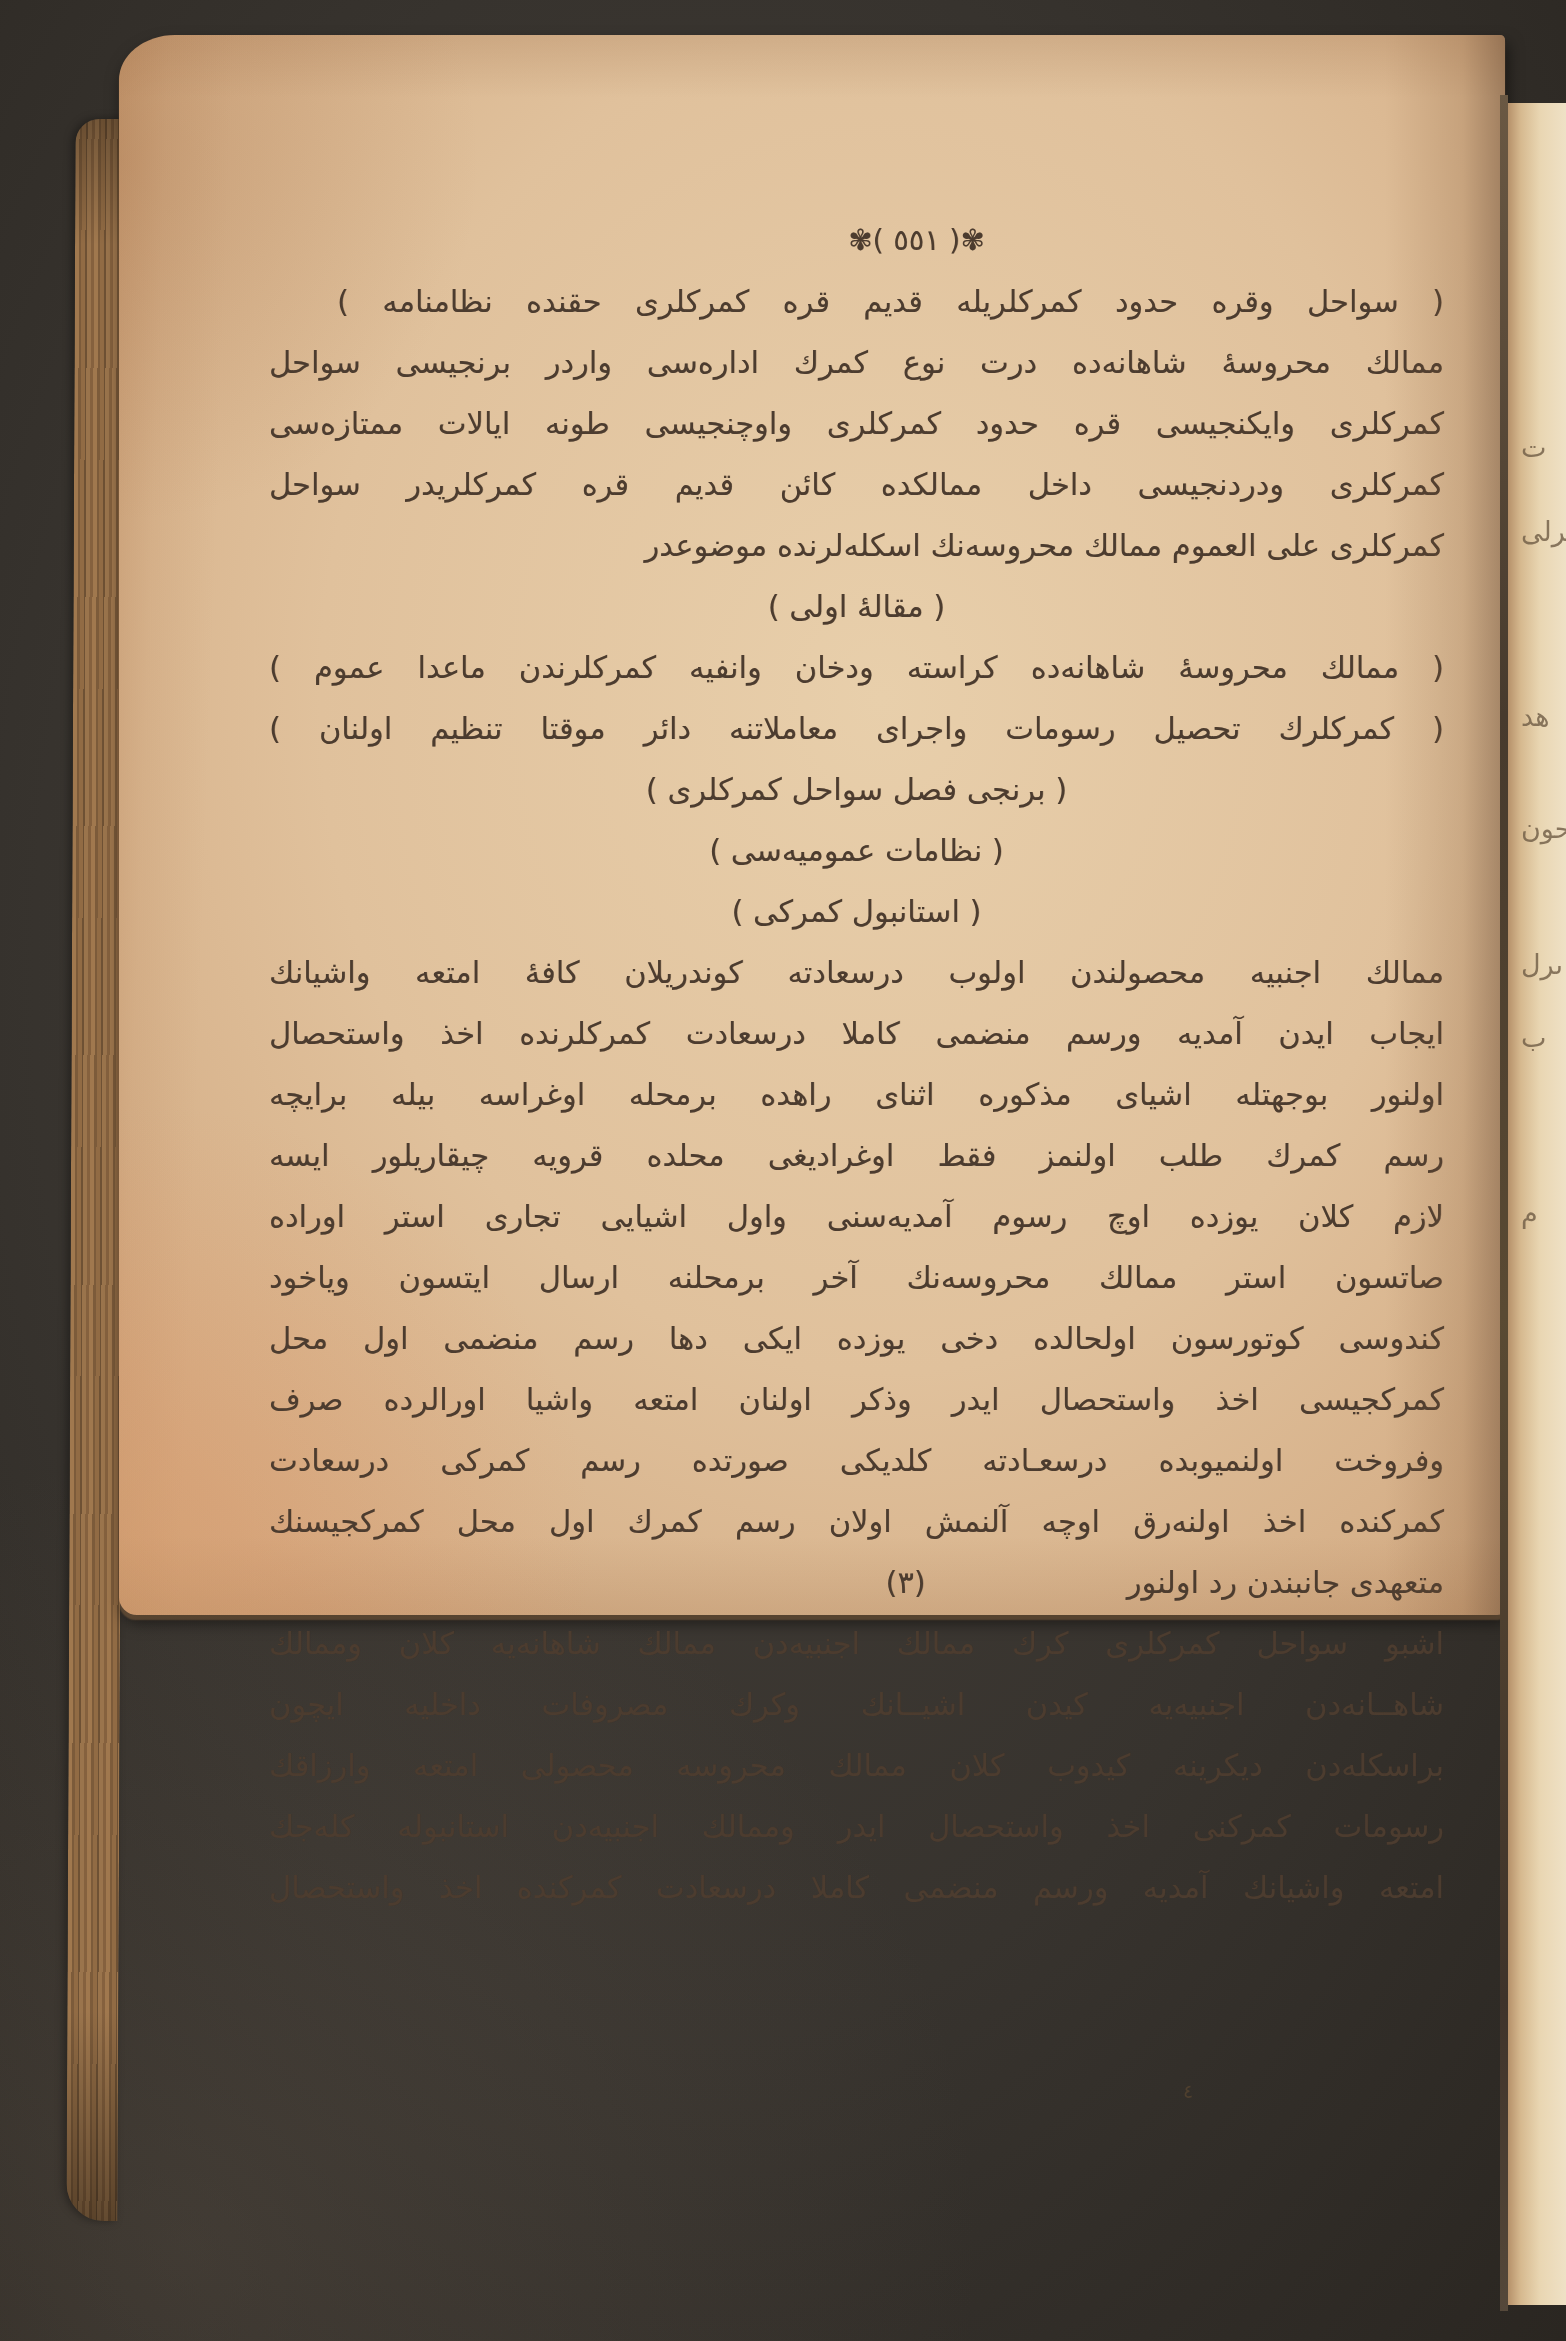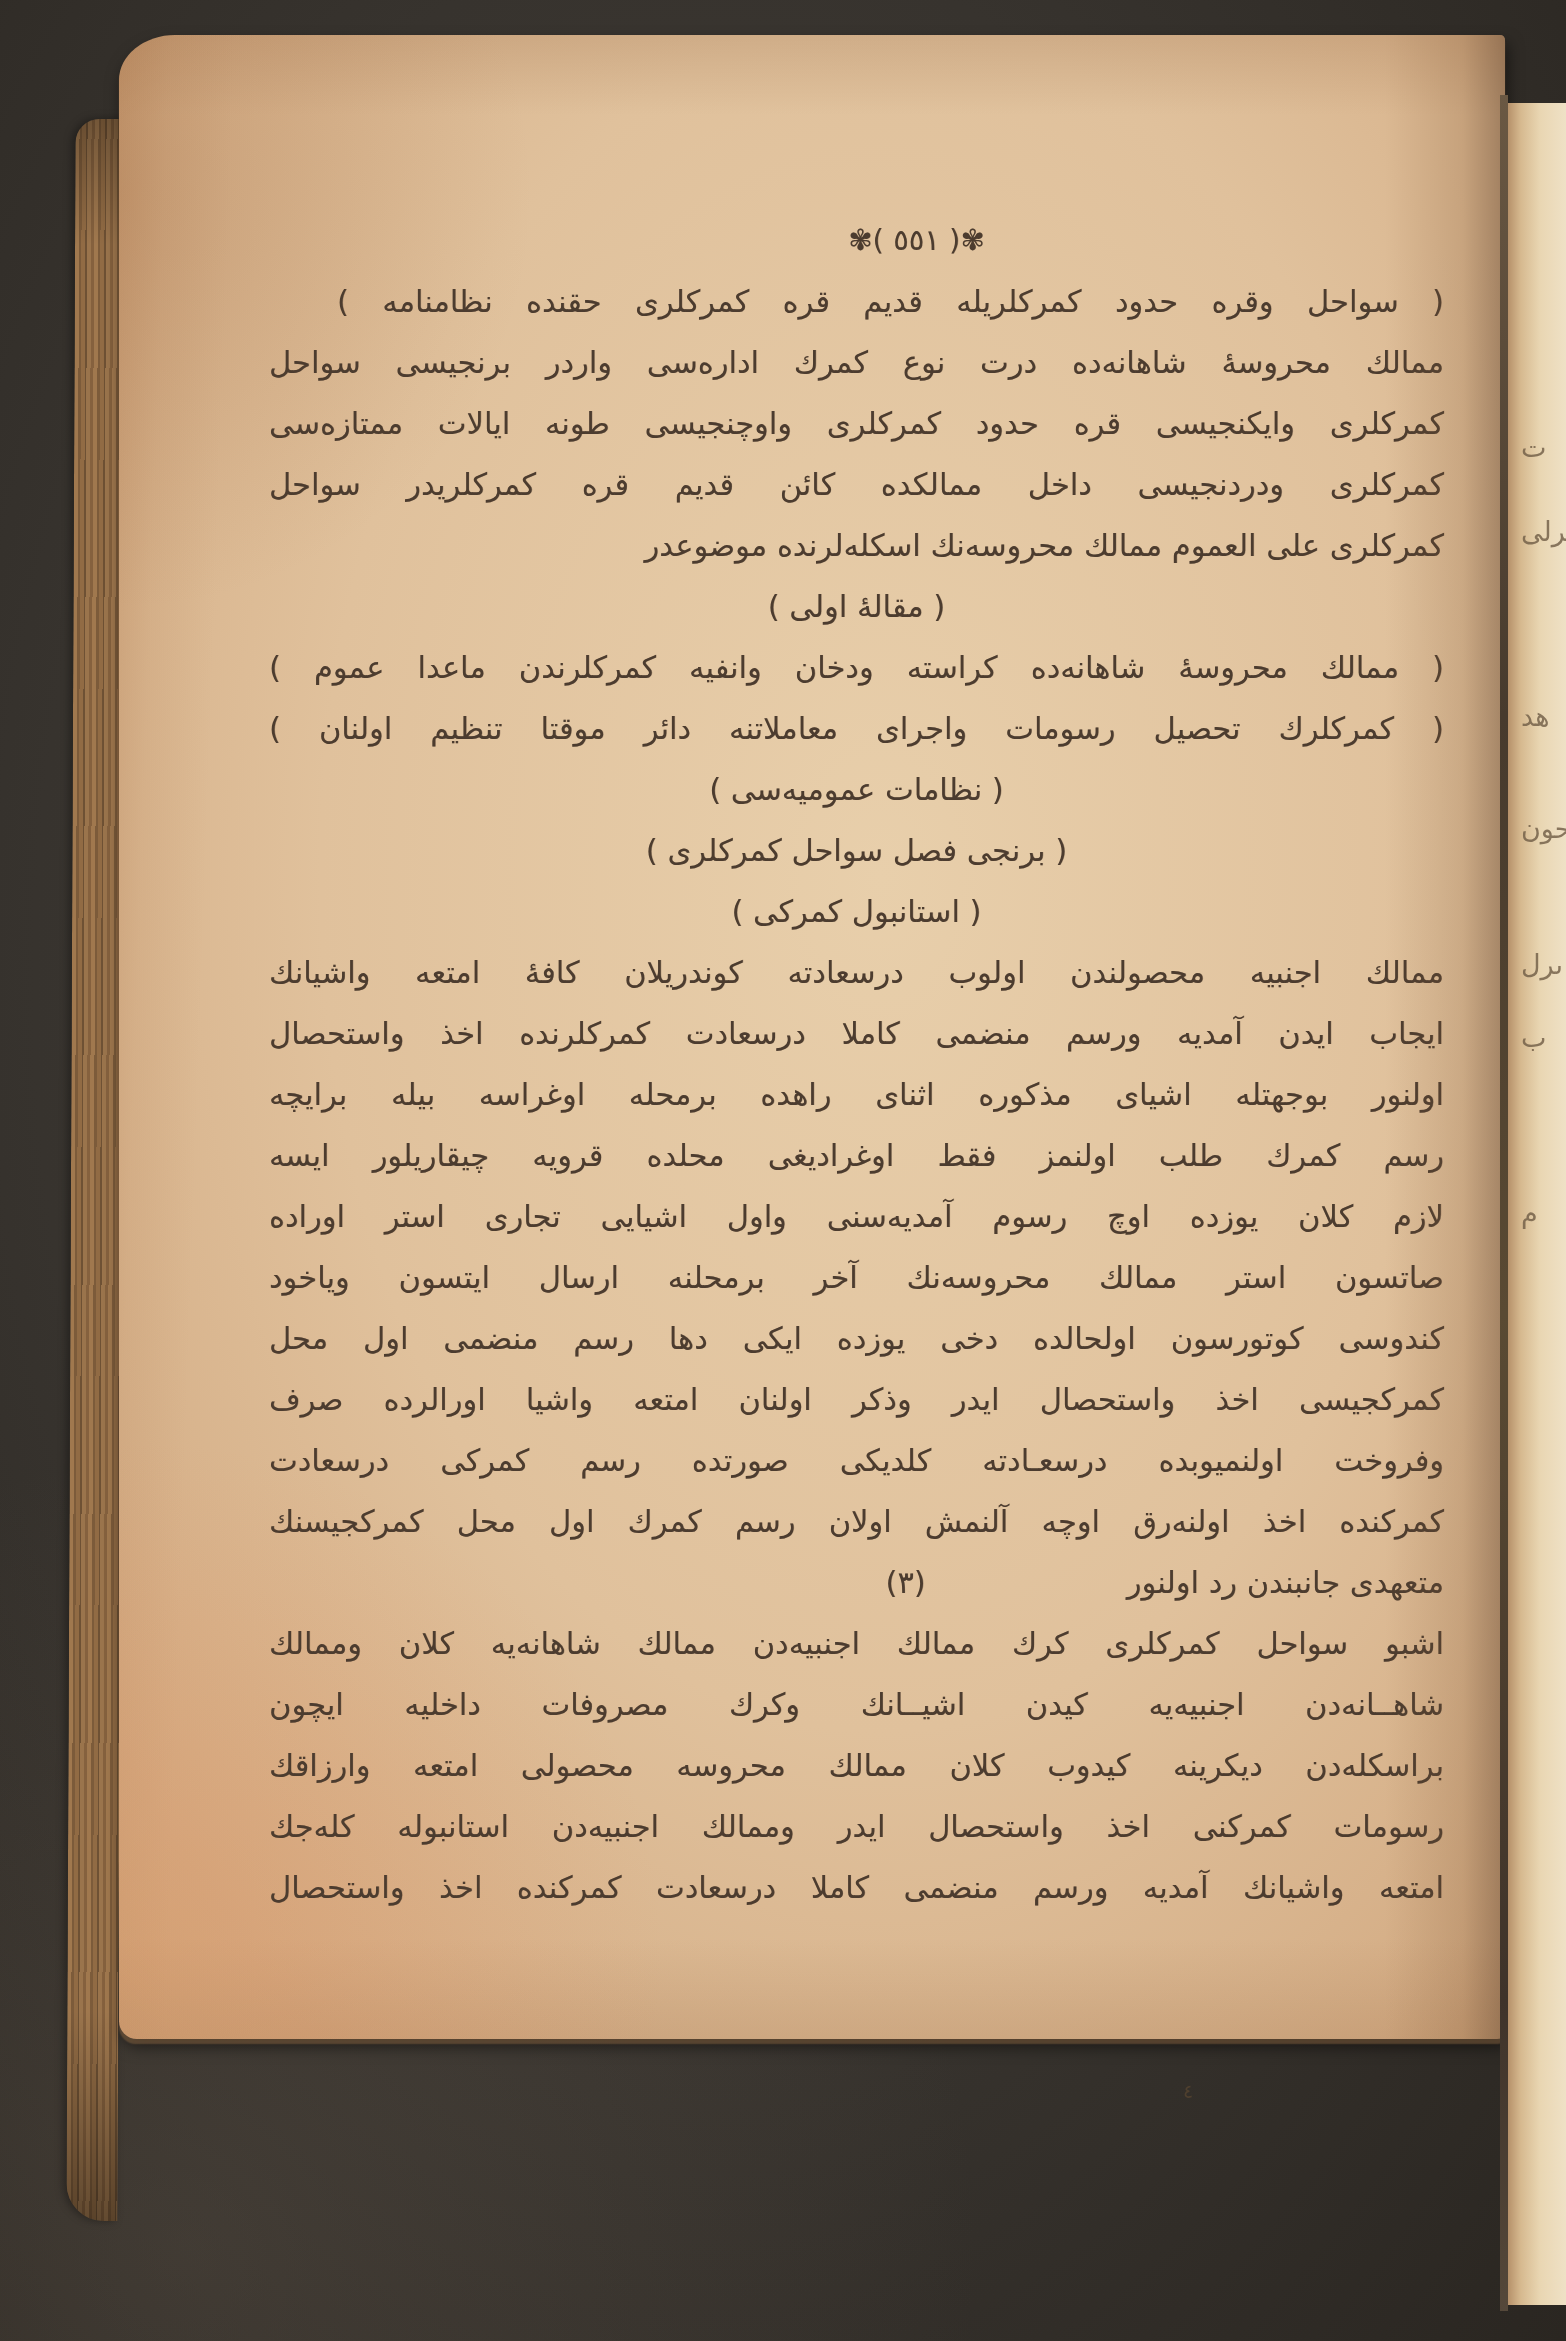--- a/index.html
+++ b/index.html
@@ -23,21 +23,21 @@
       linear-gradient(180deg, rgba(0,0,0,.28) 0%, rgba(0,0,0,0) 6%, rgba(0,0,0,0) 90%, rgba(0,0,0,.38) 100%),
       repeating-linear-gradient(90deg,
         #a0784e 0 4px, #7c5b3a 4px 6.4px, #916b44 6.4px 10.4px,
         #6e5134 10.4px 12px, #9a744c 12px 16px, #85613e 16px 19px);
     border-radius:24px 0 0 37px;
     transform:rotate(.25deg);
     box-shadow:-3.2px 0 8px rgba(0,0,0,.35);
   }
   
   .page{
-    position:absolute;left:119px;top:35px;width:1386px;height:2004px;
+    position:absolute;left:119px;top:35px;width:1386px;height:1580px;
     border-radius:56px 4.8px 8px 17.7px / 45px 4.8px 8px 17.7px;
     background:
       radial-gradient(circle at 2% 96%, rgba(224,140,90,.30), rgba(224,140,90,0) 22%),
       radial-gradient(circle at 0% 8%, rgba(150,95,55,.22), rgba(150,95,55,0) 18%),
       linear-gradient(92deg, rgba(165,110,66,.30) 0%, rgba(165,110,66,.10) 3.5%, rgba(165,110,66,0) 8%),
       linear-gradient(180deg, rgba(140,92,55,.20) 0%, rgba(140,92,55,0) 4%, rgba(140,92,55,0) 95%, rgba(140,92,55,.16) 100%),
       radial-gradient(ellipse at 55% 42%, var(--paper-light) 0%, var(--paper) 52%, var(--paper-dark) 88%, #cda97f 100%);
     box-shadow:0 4.8px 1.6px -0.8px rgba(150,110,70,.45), 2.4px 8px 14.4px rgba(0,0,0,.5);
   }
   
@@ -89,22 +89,22 @@
     <div class="text-column" id="lines-root">
         <div class="line pagenum">✾( ٥٥١ )✾</div>
         <div class="line title">( سواحل وقره حدود كمركلريله قديم قره كمركلرى حقنده نظامنامه )</div>
         <div class="line justify">ممالك محروسهٔ شاهانه‌ده درت نوع كمرك اداره‌سى واردر برنجيسى سواحل</div>
         <div class="line justify">كمركلرى وايكنجيسى قره حدود كمركلرى واوچنجيسى طونه ايالات ممتازه‌سى</div>
         <div class="line justify">كمركلرى ودردنجيسى داخل ممالكده كائن قديم قره كمركلريدر سواحل</div>
         <div class="line right">كمركلرى على العموم ممالك محروسه‌نك اسكله‌لرنده موضوعدر</div>
         <div class="line center">( مقالهٔ اولى )</div>
         <div class="line justify">( ممالك محروسهٔ شاهانه‌ده كراسته ودخان وانفيه كمركلرندن ماعدا عموم )</div>
         <div class="line justify">( كمركلرك تحصيل رسومات واجراى معاملاتنه دائر موقتا تنظيم اولنان )</div>
+        <div class="line center">( برنجى فصل سواحل كمركلرى )</div>
         <div class="line center">( نظامات عموميه‌سى )</div>
-        <div class="line center">( برنجى فصل سواحل كمركلرى )</div>
         <div class="line center">( استانبول كمركى )</div>
         <div class="line justify">ممالك اجنبيه محصولندن اولوب درسعادته كوندريلان كافهٔ امتعه واشيانك</div>
         <div class="line justify">ايجاب ايدن آمديه ورسم منضمى كاملا درسعادت كمركلرنده اخذ واستحصال</div>
         <div class="line justify">اولنور بوجهتله اشياى مذكوره اثناى راهده برمحله اوغراسه بيله برايچه</div>
         <div class="line justify">رسم كمرك طلب اولنمز فقط اوغراديغى محلده قرويه چيقاريلور ايسه</div>
         <div class="line justify">لازم كلان يوزده اوچ رسوم آمديه‌سنى واول اشيايى تجارى استر اوراده</div>
         <div class="line justify">صاتسون استر ممالك محروسه‌نك آخر برمحلنه ارسال ايتسون وياخود</div>
         <div class="line justify">كندوسى كوتورسون اولحالده دخى يوزده ايكى دها رسم منضمى اول محل</div>
         <div class="line justify">كمركجيسى اخذ واستحصال ايدر وذكر اولنان امتعه واشيا اورالرده صرف</div>
         <div class="line justify">وفروخت اولنميوبده درسعـادته كلديكى صورتده رسم كمركى درسعادت</div>

